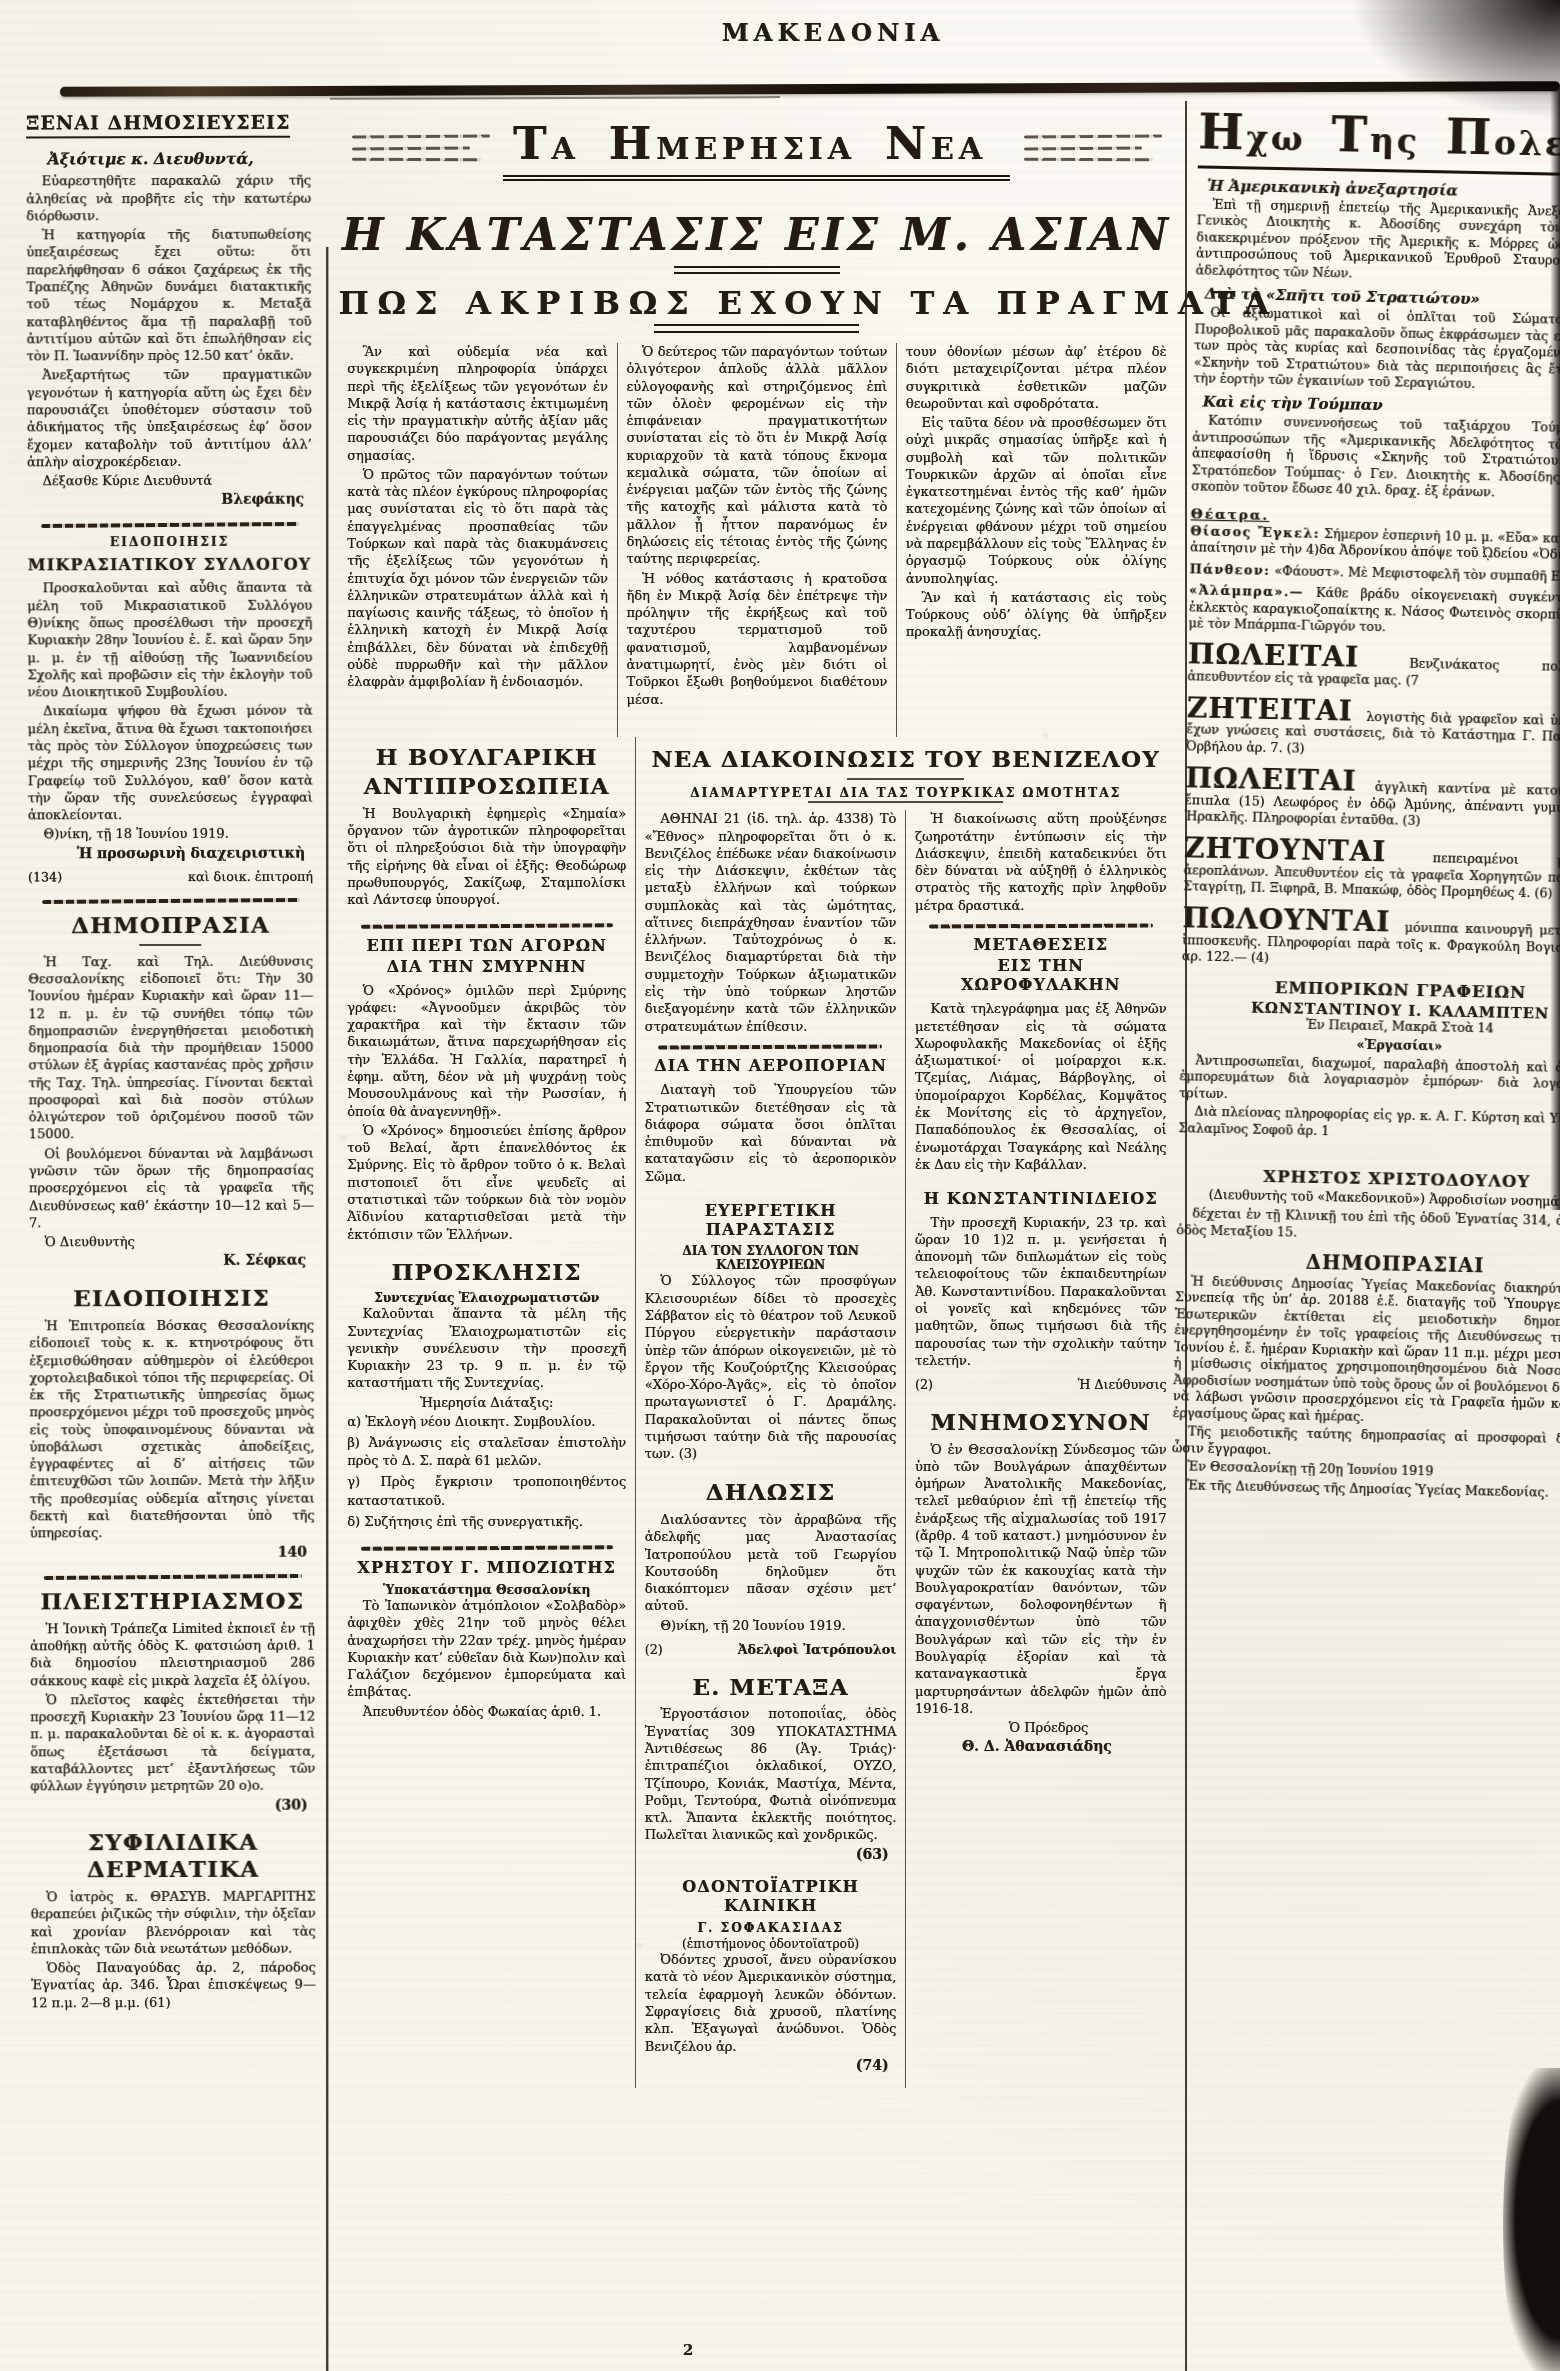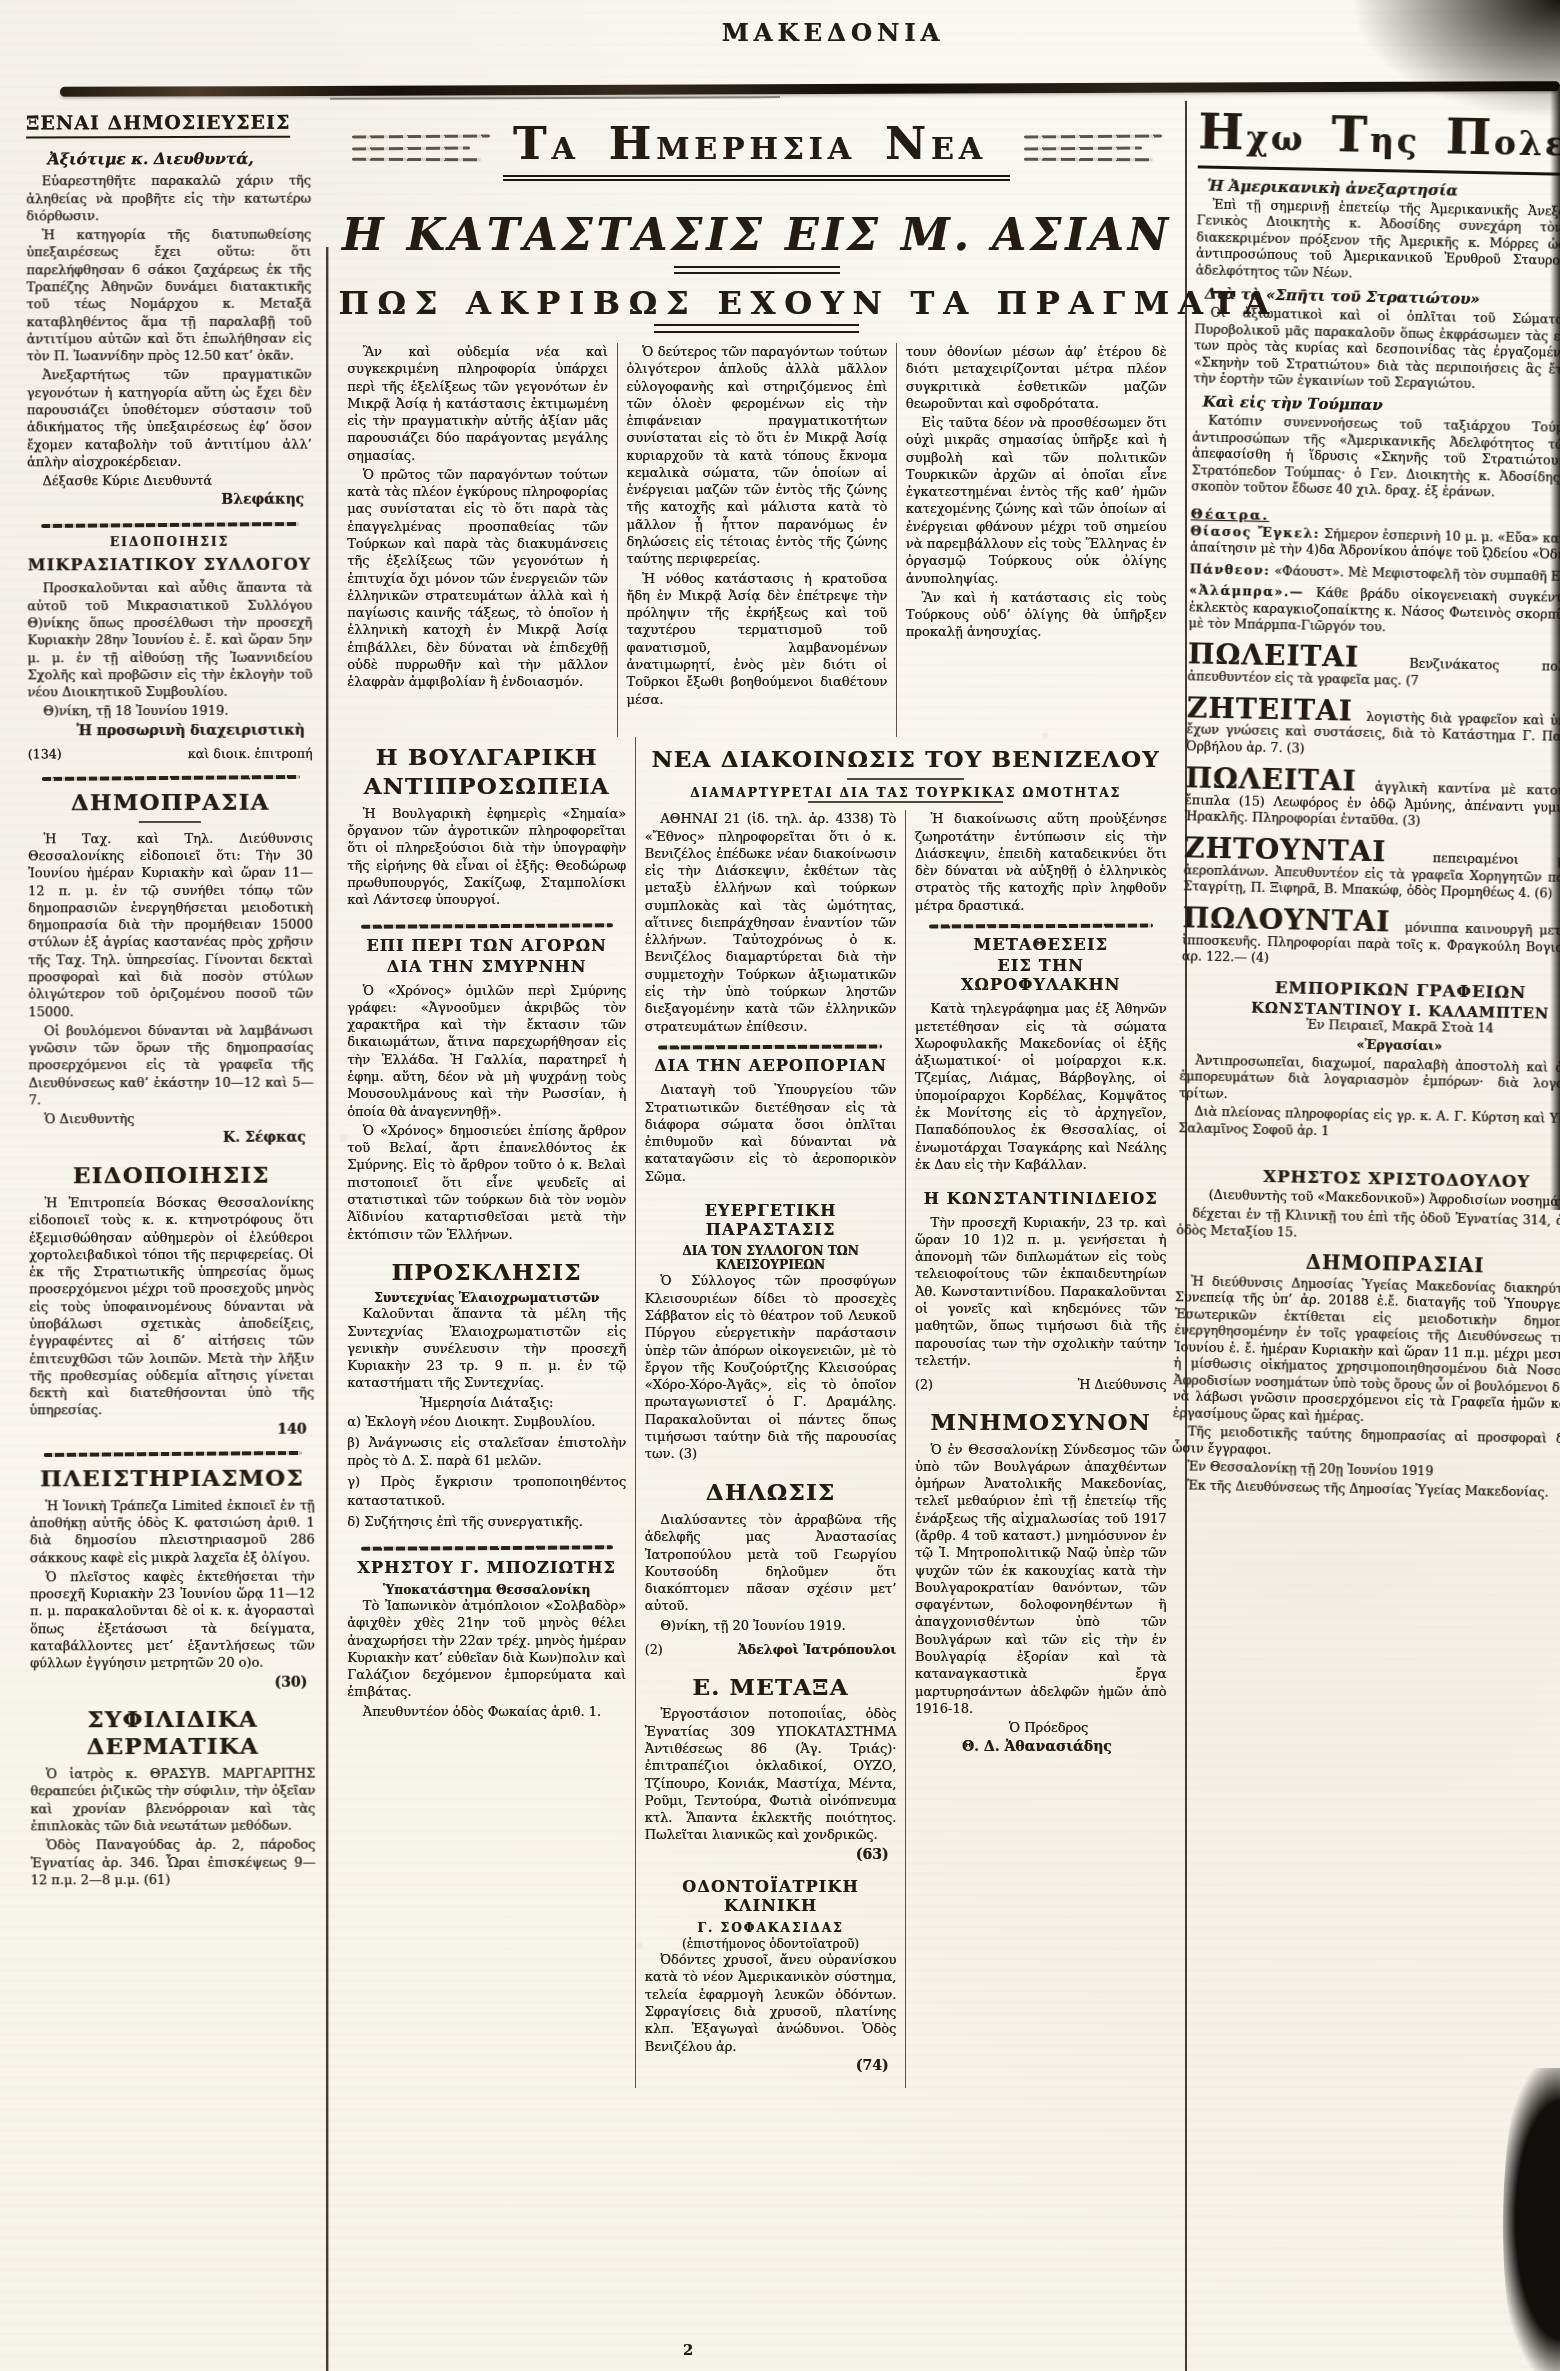--- a/index.html
+++ b/index.html
@@ -123,21 +123,22 @@
         <p class="b">Ἡ κατηγορία τῆς διατυπωθείσης ὑπεξαιρέσεως ἔχει οὕτω: ὅτι παρελήφθησαν 6 σάκοι ζαχάρεως ἐκ τῆς Τραπέζης Ἀθηνῶν δυνάμει διατακτικῆς τοῦ τέως Νομάρχου κ. Μεταξᾶ καταβληθέντος ἅμα τῇ παραλαβῇ τοῦ ἀντιτίμου αὐτῶν καὶ ὅτι ἐπωλήθησαν εἰς τὸν Π. Ἰωαννίδην πρὸς 12.50 κατ’ ὀκᾶν.</p>
         <p class="b">Ἀνεξαρτήτως τῶν πραγματικῶν γεγονότων ἡ κατηγορία αὕτη ὡς ἔχει δὲν παρουσιάζει ὑποθέτομεν σύστασιν τοῦ ἀδικήματος τῆς ὑπεξαιρέσεως ἐφ’ ὅσον ἔχομεν καταβολὴν τοῦ ἀντιτίμου ἀλλ’ ἁπλὴν αἰσχροκέρδειαν.</p>
         <p class="b">Δέξασθε Κύριε Διευθυντά</p>
         <div class="sig-r">Βλεφάκης</div>
       </div>
 
       <div class="rule-squiggle"></div>
       <div class="art">
         <div class="h-kicker">ΕΙΔΟΠΟΙΗΣΙΣ</div>
         <div class="h-art sm">ΜΙΚΡΑΣΙΑΤΙΚΟΥ ΣΥΛΛΟΓΟΥ</div>
-        <p class="b">Προσκαλοῦνται καὶ αὖθις ἅπαντα τὰ αὐτοῦ τοῦ Μικρασιατικοῦ Συλλόγου Θ)νίκης ὅπως προσέλθωσι τὴν προσεχῆ Κυριακὴν 28ην Ἰουνίου ἐ. ἔ. καὶ ὥραν 5ην μ. μ. ἐν τῇ αἰθούσῃ τῆς Ἰωαννιδείου Σχολῆς καὶ προβῶσιν εἰς τὴν ἐκλογὴν τοῦ νέου Διοικητικοῦ Συμβουλίου.</p>
+        <p class="b">Προσκαλοῦνται καὶ αὖθις ἅπαντα τὰ μέλη τοῦ Μικρασιατικοῦ Συλλόγου Θ)νίκης ὅπως προσέλθωσι τὴν προσεχῆ Κυριακὴν 28ην Ἰουνίου ἐ. ἔ. καὶ ὥραν 5ην μ. μ. ἐν τῇ αἰθούσῃ τῆς Ἰωαννιδείου Σχολῆς καὶ προβῶσιν εἰς τὴν ἐκλογὴν τοῦ νέου Διοικητικοῦ Συμβουλίου.</p>
+        <p class="b">Δικαίωμα ψήφου θὰ ἔχωσι μόνον τὰ μέλη ἐκεῖνα, ἅτινα θὰ ἔχωσι τακτοποιήσει τὰς πρὸς τὸν Σύλλογον ὑποχρεώσεις των μέχρι τῆς σημερινῆς 23ης Ἰουνίου ἐν τῷ Γραφείῳ τοῦ Συλλόγου, καθ’ ὅσον κατὰ τὴν ὥραν τῆς συνελεύσεως ἐγγραφαὶ ἀποκλείονται.</p>
         <p class="b">Θ)νίκη, τῇ 18 Ἰουνίου 1919.</p>
         <div class="sig-r">Ἡ προσωρινὴ διαχειριστικὴ</div>
         <div class="ref-row">
           <span>(134)</span>
           <span>καὶ διοικ. ἐπιτροπή</span>
         </div>
       </div>
 
       <div class="rule-squiggle"></div>
       <div class="art">

